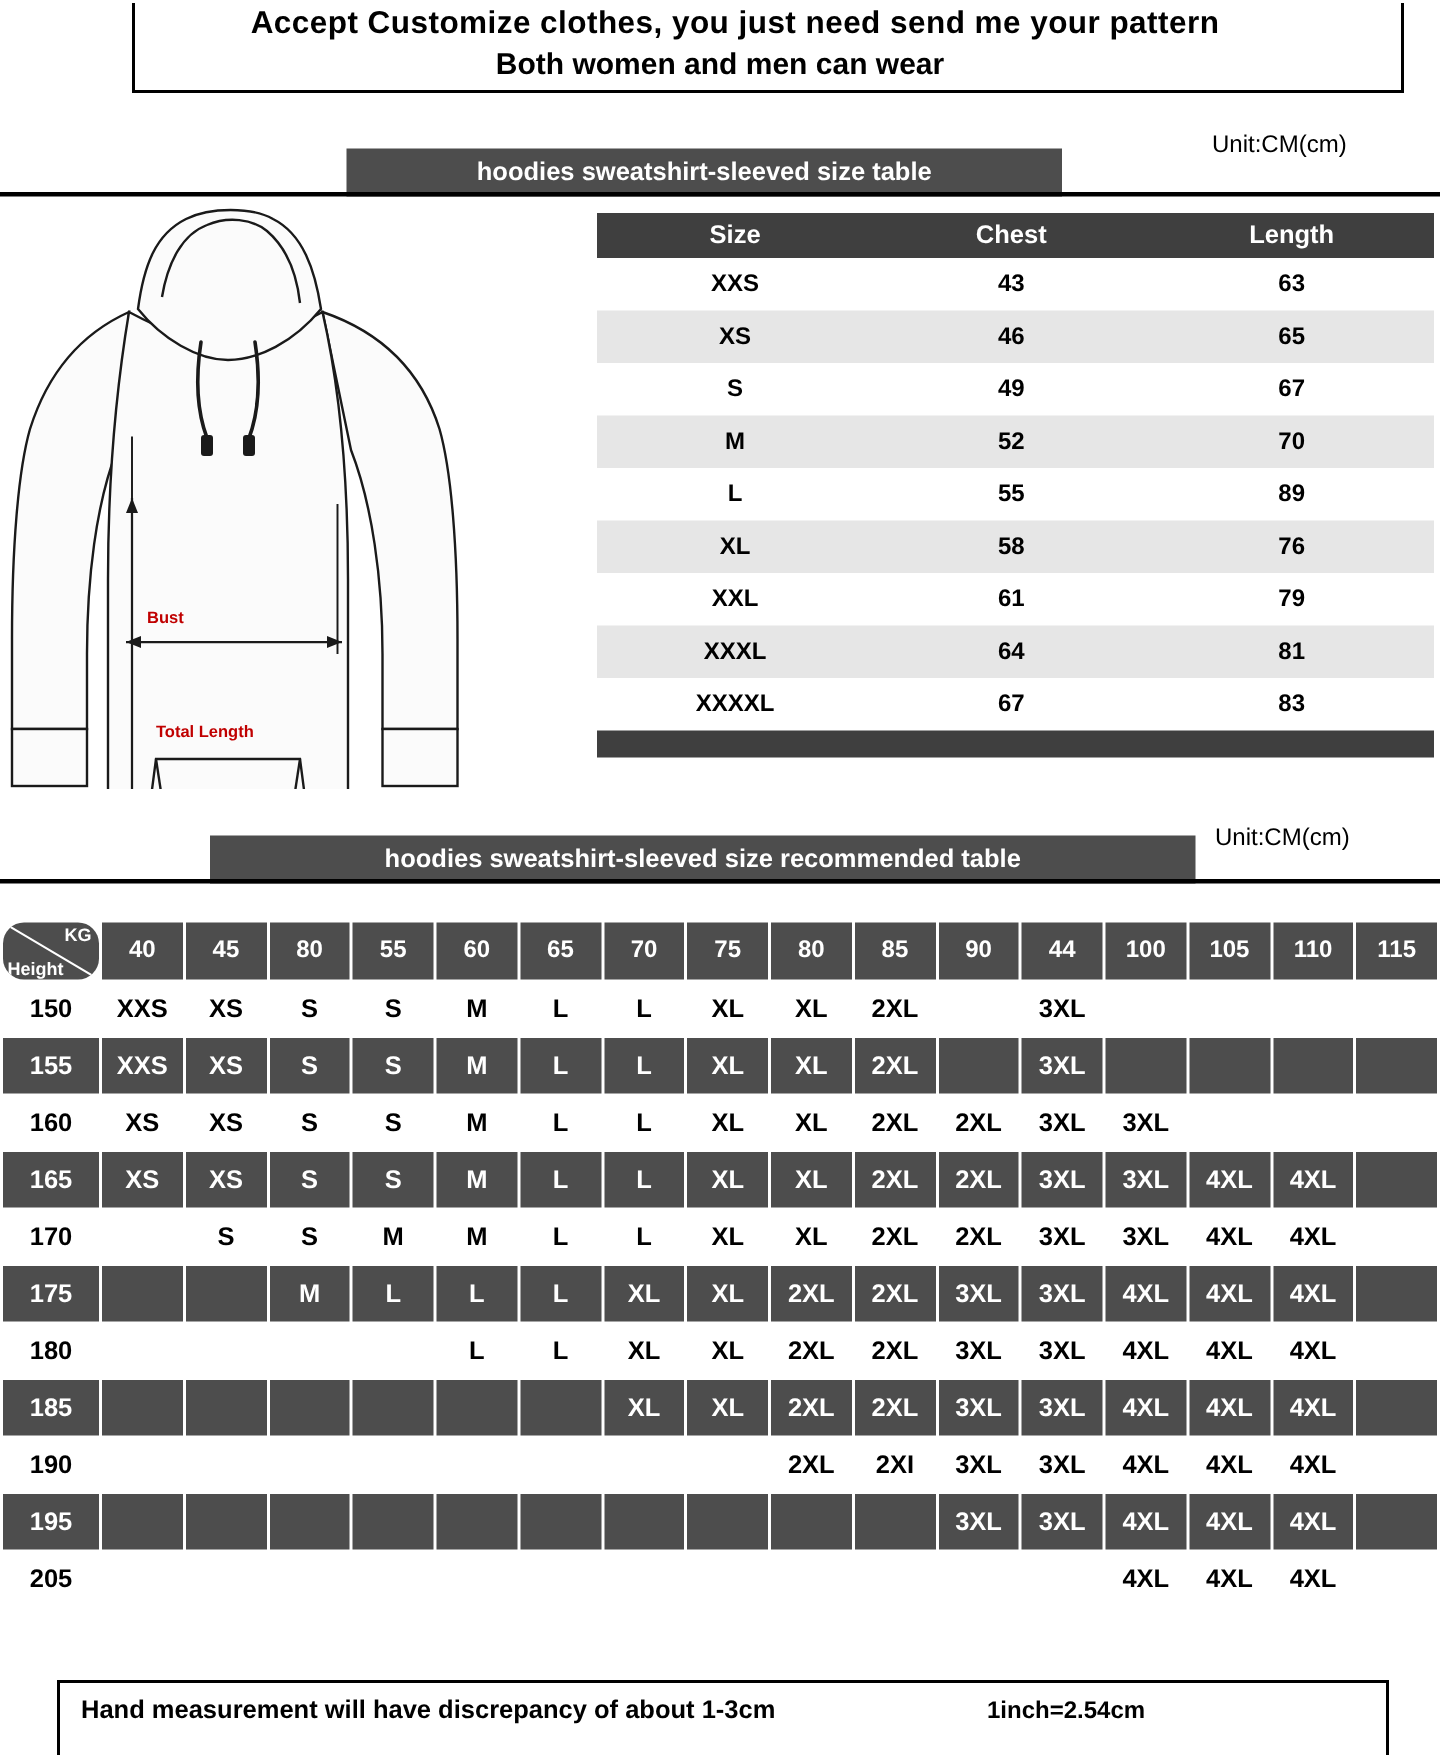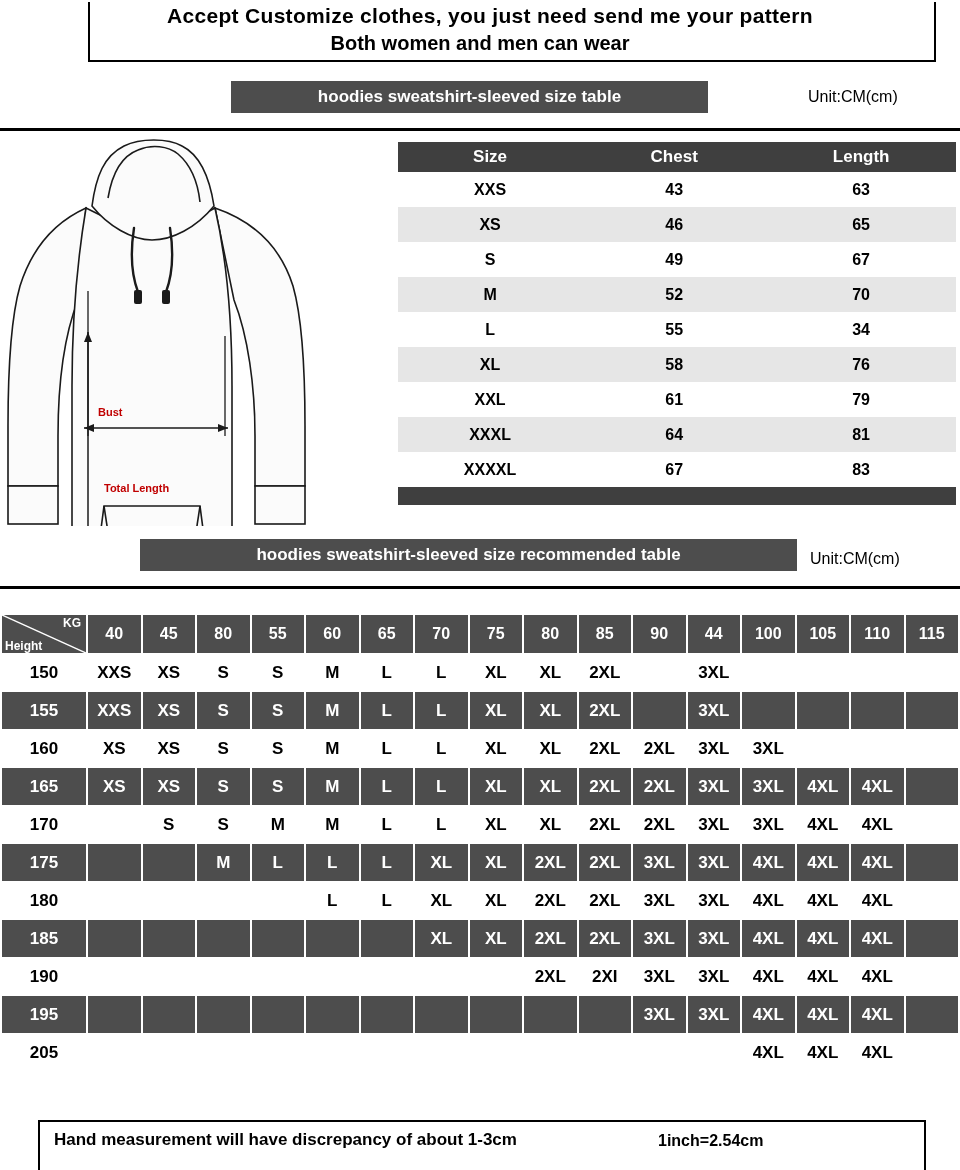--- a/index.html
+++ b/index.html
@@ -47,20 +47,21 @@
 
   
   .title-bar {
     position: absolute;
     background: #4d4d4d;
     color: #fff;
     font-weight: bold;
     display: flex;
     align-items: center;
     justify-content: center;
+    margin-top: 18px;
   }
   #title1 {
     left: 231px; top: 81px; width: 477px; height: 32px;
     font-size: 17px;
   }
   #title2 {
     left: 140px; top: 539px; width: 657px; height: 32px;
     font-size: 17px;
   }
   .unit {
@@ -144,23 +145,24 @@
   }
   .rec-table th.kg-head {
     background: #4d4d4d;
     color: #fff;
     height: 38px;
     font-size: 16px;
   }
   .corner-cell {
     position: relative;
     background: #4d4d4d;
-    width: 84px;
+    width: 64px;
     height: 38px;
     overflow: hidden;
+    border-radius: 14px;
   }
   .corner-cell .kg {
     position: absolute;
     right: 5px; top: 1px;
     color: #fff;
     font-size: 12px;
     font-weight: bold;
   }
   .corner-cell .ht {
     position: absolute;
@@ -303,21 +305,21 @@
         <td>67</td>
       </tr>
       <tr class="even">
         <td>M</td>
         <td>52</td>
         <td>70</td>
       </tr>
       <tr class="odd">
         <td>L</td>
         <td>55</td>
-        <td>34</td>
+        <td>89</td>
       </tr>
       <tr class="even">
         <td>XL</td>
         <td>58</td>
         <td>76</td>
       </tr>
       <tr class="odd">
         <td>XXL</td>
         <td>61</td>
         <td>79</td>

